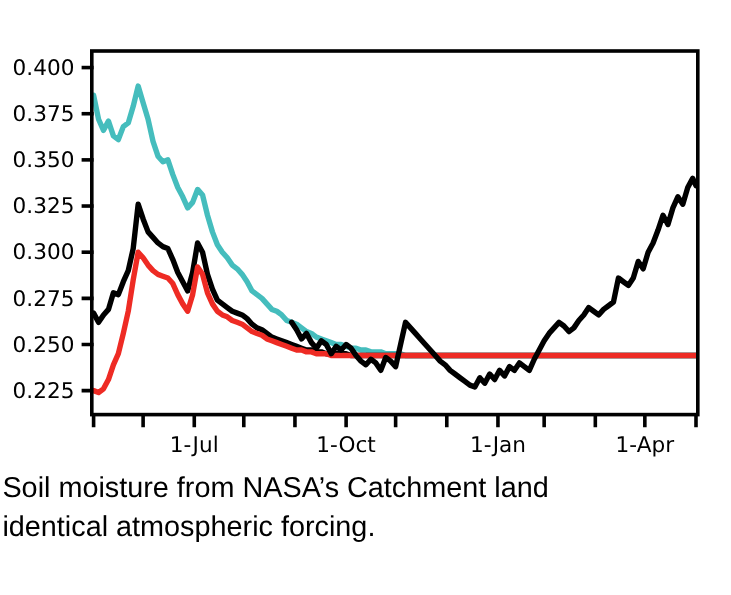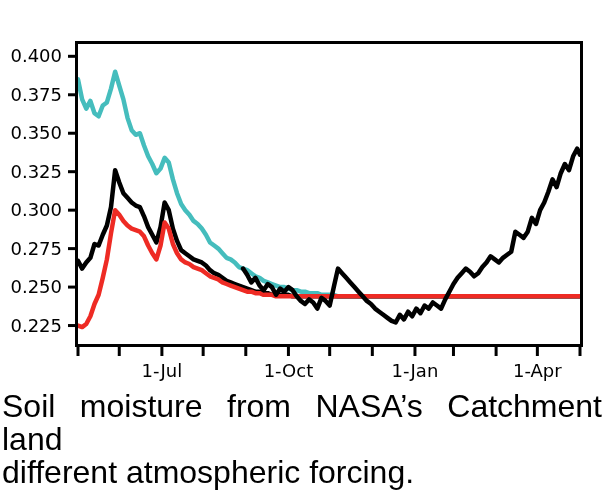--- a/index.html
+++ b/index.html
@@ -31,21 +31,21 @@
   }
   .xtick-label{
     font-family:"DejaVu Sans", sans-serif;
     font-size:18px;
     fill:#000000;
     text-anchor:middle;
   }
   #caption{
     position:absolute;left:2px;top:390px;width:600px;
     font-family:"Liberation Sans", sans-serif;
-    font-size:32px;
+    font-size:24px;
     line-height:33px;
     color:#000000;
     text-align:justify;
   }
   #caption .lastline{text-align:left;}
   .cap-line{display:block;}
 </style>
 </head>
 <body>
 
@@ -105,14 +105,14 @@
         <polyline points="78.00,325.54 82.13,327.08 86.25,324.00 90.38,316.31 94.50,304.00 98.63,294.77 102.76,277.85 106.88,259.38 111.01,233.23 115.13,210.15 119.26,214.77 123.39,220.92 127.51,225.54 131.64,228.62 135.76,230.15 139.89,231.69 144.02,236.31 148.14,245.54 152.27,253.23 156.39,259.38 160.52,245.54 164.65,222.46 168.77,228.62 172.90,244.00 177.02,253.23 181.15,259.38 185.28,262.46 189.40,264.00 193.53,267.08 197.65,268.62 201.78,270.15 205.91,273.23 210.03,276.31 214.16,277.85 218.28,279.38 222.41,282.46 226.54,284.00 230.66,285.54 234.79,287.08 238.92,288.62 243.04,290.15 247.17,291.69 251.29,291.69 255.42,293.23 259.55,293.23 263.67,294.77 267.80,294.77 271.92,294.77 276.05,296.31 280.18,296.31 284.30,296.31 288.43,296.31 292.55,296.31 296.68,296.31 300.81,296.31 304.93,296.31 309.06,296.31 313.18,296.31 317.31,296.31 321.44,296.31 325.56,296.31 329.69,296.31 333.81,296.31 337.94,296.31 342.07,296.31 346.19,296.31 350.32,296.31 354.44,296.31 358.57,296.31 362.70,296.31 366.82,296.31 370.95,296.31 375.07,296.31 379.20,296.31 383.33,296.31 387.45,296.31 391.58,296.31 395.70,296.31 399.83,296.31 403.96,296.31 408.08,296.31 412.21,296.31 416.33,296.31 420.46,296.31 424.59,296.31 428.71,296.31 432.84,296.31 436.96,296.31 441.09,296.31 445.22,296.31 449.34,296.31 453.47,296.31 457.59,296.31 461.72,296.31 465.85,296.31 469.97,296.31 474.10,296.31 478.22,296.31 482.35,296.31 486.48,296.31 490.60,296.31 494.73,296.31 498.85,296.31 502.98,296.31 507.11,296.31 511.23,296.31 515.36,296.31 519.48,296.31 523.61,296.31 527.74,296.31 531.86,296.31 535.99,296.31 540.12,296.31 544.24,296.31 548.37,296.31 552.49,296.31 556.62,296.31 560.75,296.31 564.87,296.31 569.00,296.31 573.12,296.31 577.25,296.31 580.00,296.31" fill="none" stroke="#EE2B24" stroke-width="4.5" stroke-linejoin="round" stroke-linecap="round"></polyline>
         <polyline points="243.04,268.62 247.17,274.77 251.29,282.46 255.42,277.85 259.55,285.54 263.67,290.15 267.80,284.00 271.92,287.08 276.05,294.77 280.18,288.62 284.30,291.69 288.43,287.08 292.55,290.15 296.68,296.31 300.81,300.92 304.93,304.00 309.06,299.38 313.18,302.46 317.31,308.62 321.44,297.85 325.56,300.92 329.69,305.54 333.81,287.08 337.94,268.62 342.07,273.23 346.19,277.85 350.32,282.46 354.44,287.08 358.57,291.69 362.70,296.31 366.82,300.92 370.95,304.00 375.07,308.62 379.20,311.69 383.33,314.77 387.45,317.85 391.58,320.92 395.70,322.46 399.83,314.77 403.96,319.38 408.08,311.69 412.21,316.31 416.33,308.62 420.46,313.23 424.59,305.54 428.71,308.62 432.84,302.46 436.96,305.54 441.09,308.62 445.22,299.38 449.34,291.69 453.47,284.00 457.59,277.85 461.72,273.23 465.85,268.62 469.97,271.69 474.10,276.31 478.22,273.23 482.35,267.08 486.48,262.46 490.60,256.31 494.73,259.38 498.85,262.46 502.98,257.85 507.11,254.77 511.23,251.69 515.36,231.69 519.48,234.77 523.61,237.85 527.74,231.69 531.86,217.85 535.99,224.00 540.12,210.15 544.24,202.46 548.37,191.69 552.49,179.38 556.62,187.08 560.75,173.23 564.87,164.00 569.00,170.15 573.12,156.31 577.25,148.62 580.00,154.77 NaN,164.00 NaN,171.69 NaN,159.38 NaN,164.00 NaN,182.46 NaN,194.77 NaN,187.08 NaN,191.69 NaN,197.85 NaN,187.08 NaN,68.62" fill="none" stroke="#000000" stroke-width="4.5" stroke-linejoin="round" stroke-linecap="round"></polyline>
       </g>
 
     <rect id="axes-frame" x="76.5" y="42.5" width="505" height="303" fill="none" stroke="#000000" stroke-width="3"></rect>
   </svg>
 </div>
 
 <div id="caption">
   <span class="cap-line">Soil moisture from NASA’s Catchment land</span>
-  <span class="cap-line lastline">different atmospheric forcing.</span>
+  <span class="cap-line lastline">identical atmospheric forcing.</span>
 </div>
 
 </body></html>

